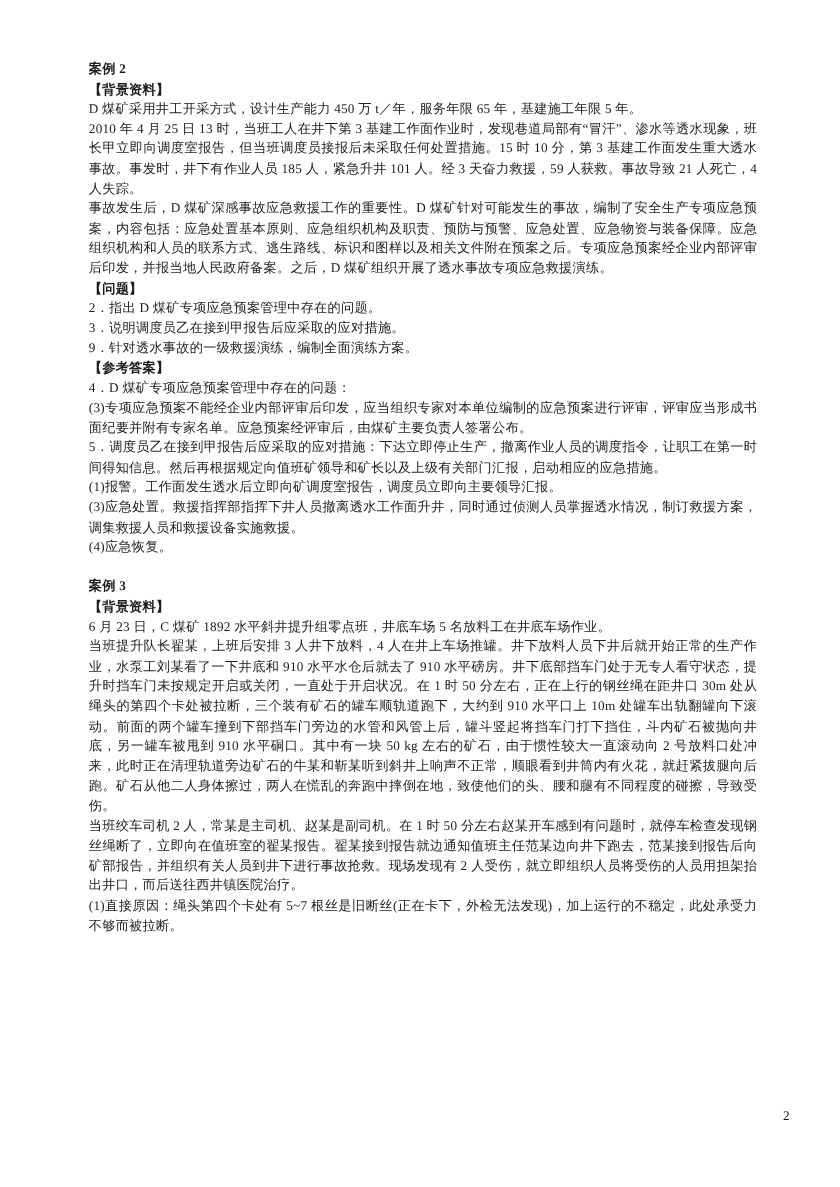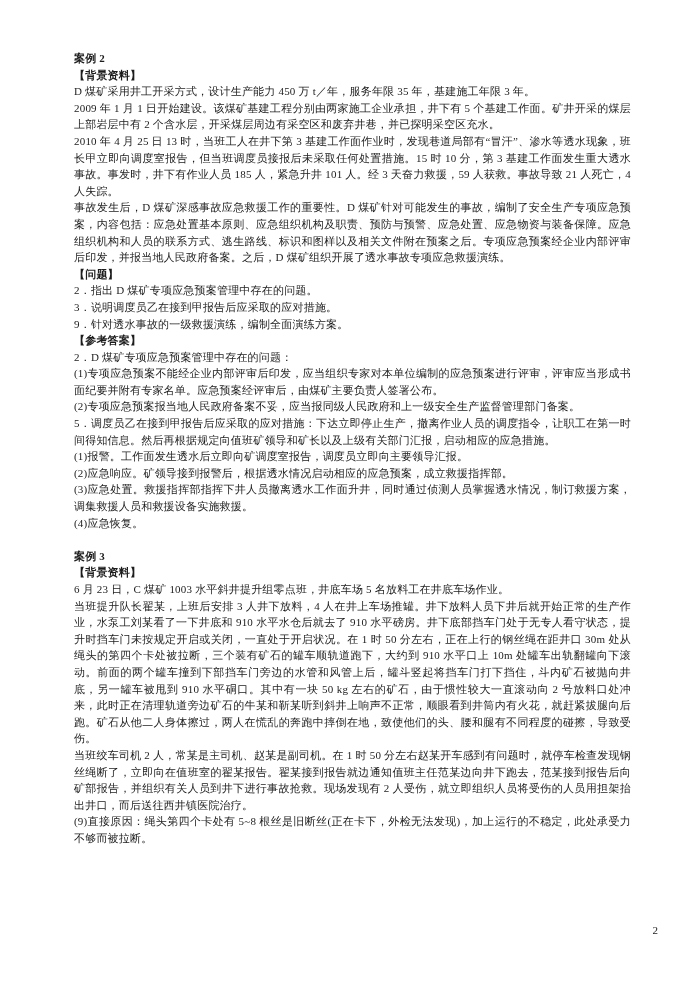--- a/index.html
+++ b/index.html
@@ -53,39 +53,36 @@
     color: #1c1c1c;
   }
 </style>
 </head>
 <body>
 
 <div class="page">
   <div class="doc" id="doc-content">
       <p class="case-title">案例 2</p>
       <p class="section-label">【背景资料】</p>
-      <p class="body">D 煤矿采用井工开采方式，设计生产能力 450 万 t／年，服务年限 35 年，基建施工年限 3 年。</p>
-      <p class="body">2009 年 1 月 1 日开始建设。该煤矿基建工程分别由两家施工企业承担，井下有 5 个基建工作面。矿井开采的煤层上部岩层中有 2 个含水层，开采煤层周边有采空区和废弃井巷，并已探明采空区充水。</p>
+      <p class="body">D 煤矿采用井工开采方式，设计生产能力 450 万 t／年，服务年限 65 年，基建施工年限 5 年。</p>
       <p class="body">2010 年 4 月 25 日 13 时，当班工人在井下第 3 基建工作面作业时，发现巷道局部有“冒汗”、渗水等透水现象，班长甲立即向调度室报告，但当班调度员接报后未采取任何处置措施。15 时 10 分，第 3 基建工作面发生重大透水事故。事发时，井下有作业人员 185 人，紧急升井 101 人。经 3 天奋力救援，59 人获救。事故导致 21 人死亡，4 人失踪。</p>
       <p class="body">事故发生后，D 煤矿深感事故应急救援工作的重要性。D 煤矿针对可能发生的事故，编制了安全生产专项应急预案，内容包括：应急处置基本原则、应急组织机构及职责、预防与预警、应急处置、应急物资与装备保障。应急组织机构和人员的联系方式、逃生路线、标识和图样以及相关文件附在预案之后。专项应急预案经企业内部评审后印发，并报当地人民政府备案。之后，D 煤矿组织开展了透水事故专项应急救援演练。</p>
       <p class="section-label">【问题】</p>
       <p class="body">2．指出 D 煤矿专项应急预案管理中存在的问题。</p>
       <p class="body">3．说明调度员乙在接到甲报告后应采取的应对措施。</p>
       <p class="body">9．针对透水事故的一级救援演练，编制全面演练方案。</p>
       <p class="section-label">【参考答案】</p>
-      <p class="body">2．D 煤矿专项应急预案管理中存在的问题：</p>
-      <p class="body">(1)专项应急预案不能经企业内部评审后印发，应当组织专家对本单位编制的应急预案进行评审，评审应当形成书面纪要并附有专家名单。应急预案经评审后，由煤矿主要负责人签署公布。</p>
-      <p class="body">(2)专项应急预案报当地人民政府备案不妥，应当报同级人民政府和上一级安全生产监督管理部门备案。</p>
+      <p class="body">4．D 煤矿专项应急预案管理中存在的问题：</p>
+      <p class="body">(3)专项应急预案不能经企业内部评审后印发，应当组织专家对本单位编制的应急预案进行评审，评审应当形成书面纪要并附有专家名单。应急预案经评审后，由煤矿主要负责人签署公布。</p>
       <p class="body">5．调度员乙在接到甲报告后应采取的应对措施：下达立即停止生产，撤离作业人员的调度指令，让职工在第一时间得知信息。然后再根据规定向值班矿领导和矿长以及上级有关部门汇报，启动相应的应急措施。</p>
       <p class="body">(1)报警。工作面发生透水后立即向矿调度室报告，调度员立即向主要领导汇报。</p>
-      <p class="body">(2)应急响应。矿领导接到报警后，根据透水情况启动相应的应急预案，成立救援指挥部。</p>
       <p class="body">(3)应急处置。救援指挥部指挥下井人员撤离透水工作面升井，同时通过侦测人员掌握透水情况，制订救援方案，调集救援人员和救援设备实施救援。</p>
       <p class="body">(4)应急恢复。</p>
       <p class="spacer"></p>
       <p class="case-title">案例 3</p>
       <p class="section-label">【背景资料】</p>
-      <p class="body">6 月 23 日，C 煤矿 1003 水平斜井提升组零点班，井底车场 5 名放料工在井底车场作业。</p>
+      <p class="body">6 月 23 日，C 煤矿 1892 水平斜井提升组零点班，井底车场 5 名放料工在井底车场作业。</p>
       <p class="body">当班提升队长翟某，上班后安排 3 人井下放料，4 人在井上车场推罐。井下放料人员下井后就开始正常的生产作业，水泵工刘某看了一下井底和 910 水平水仓后就去了 910 水平磅房。井下底部挡车门处于无专人看守状态，提升时挡车门未按规定开启或关闭，一直处于开启状况。在 1 时 50 分左右，正在上行的钢丝绳在距井口 30m 处从绳头的第四个卡处被拉断，三个装有矿石的罐车顺轨道跑下，大约到 910 水平口上 10m 处罐车出轨翻罐向下滚动。前面的两个罐车撞到下部挡车门旁边的水管和风管上后，罐斗竖起将挡车门打下挡住，斗内矿石被抛向井底，另一罐车被甩到 910 水平硐口。其中有一块 50 kg 左右的矿石，由于惯性较大一直滚动向 2 号放料口处冲来，此时正在清理轨道旁边矿石的牛某和靳某听到斜井上响声不正常，顺眼看到井筒内有火花，就赶紧拔腿向后跑。矿石从他二人身体擦过，两人在慌乱的奔跑中摔倒在地，致使他们的头、腰和腿有不同程度的碰擦，导致受伤。</p>
       <p class="body">当班绞车司机 2 人，常某是主司机、赵某是副司机。在 1 时 50 分左右赵某开车感到有问题时，就停车检查发现钢丝绳断了，立即向在值班室的翟某报告。翟某接到报告就边通知值班主任范某边向井下跑去，范某接到报告后向矿部报告，并组织有关人员到井下进行事故抢救。现场发现有 2 人受伤，就立即组织人员将受伤的人员用担架抬出井口，而后送往西井镇医院治疗。</p>
-      <p class="body">(9)直接原因：绳头第四个卡处有 5~8 根丝是旧断丝(正在卡下，外检无法发现)，加上运行的不稳定，此处承受力不够而被拉断。</p>
+      <p class="body">(1)直接原因：绳头第四个卡处有 5~7 根丝是旧断丝(正在卡下，外检无法发现)，加上运行的不稳定，此处承受力不够而被拉断。</p>
     </div>
   <div class="page-number">2</div>
 </div>
 
 </body></html>

